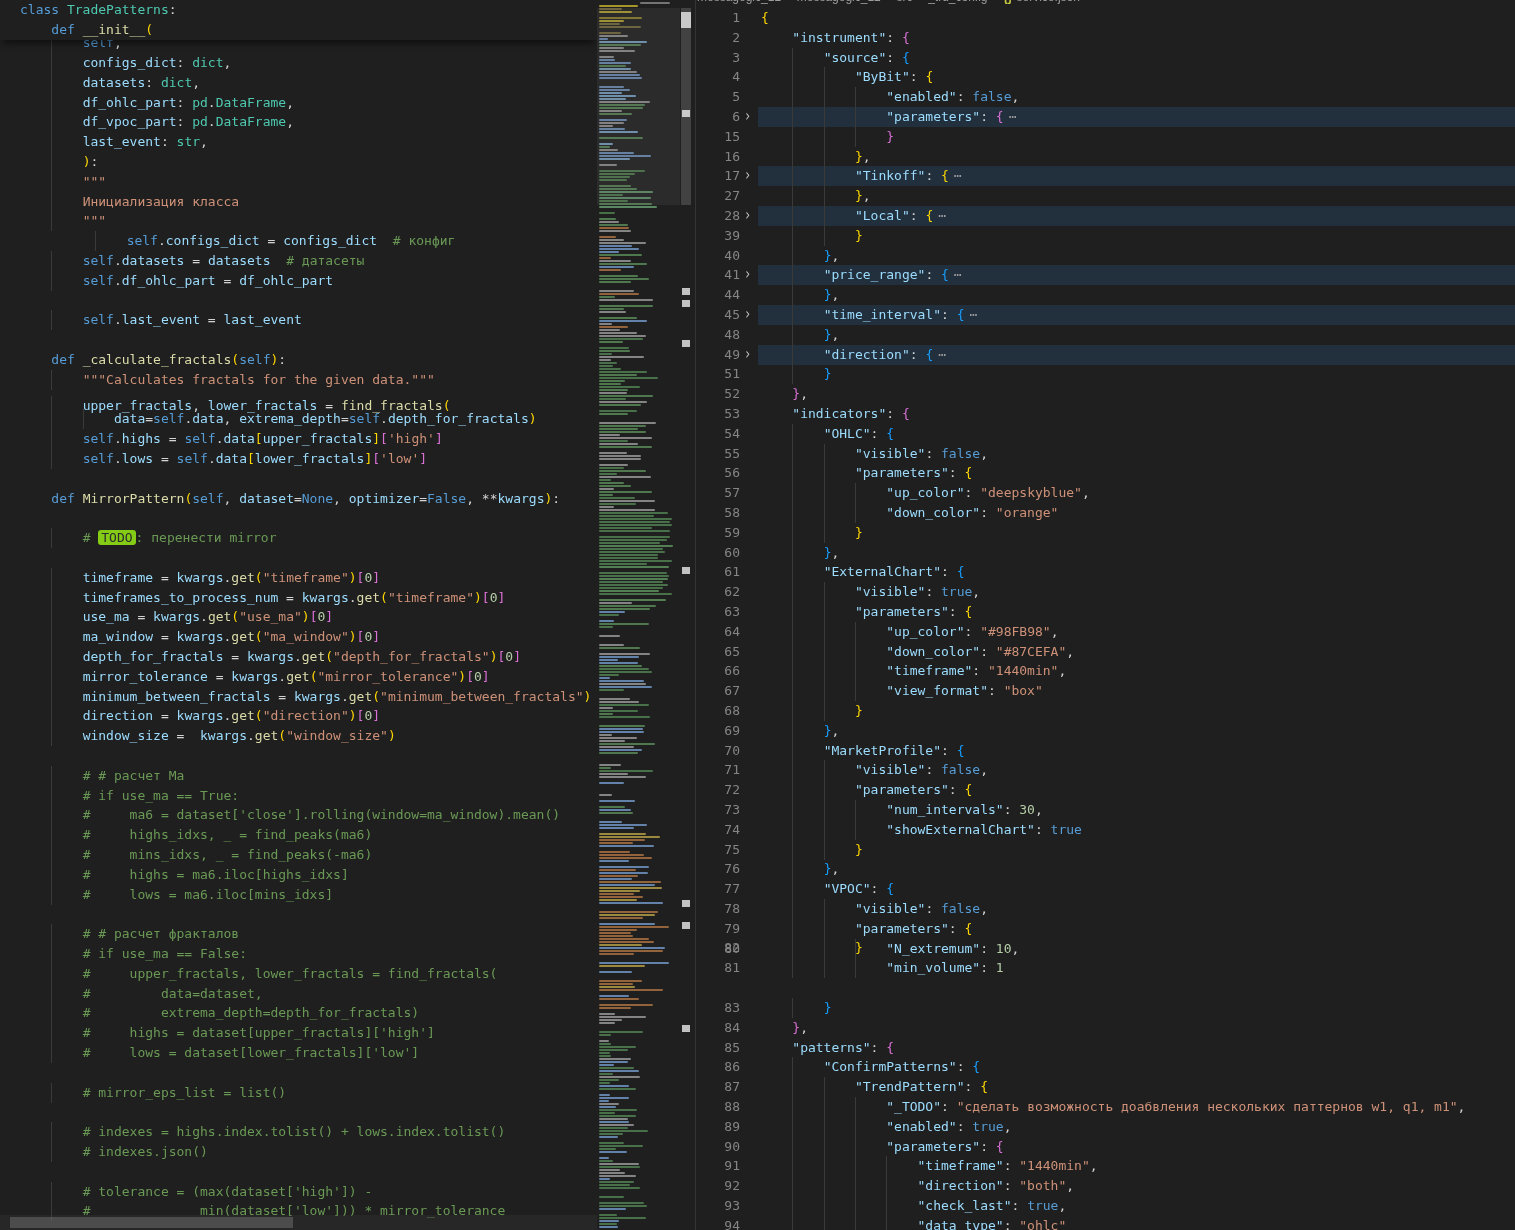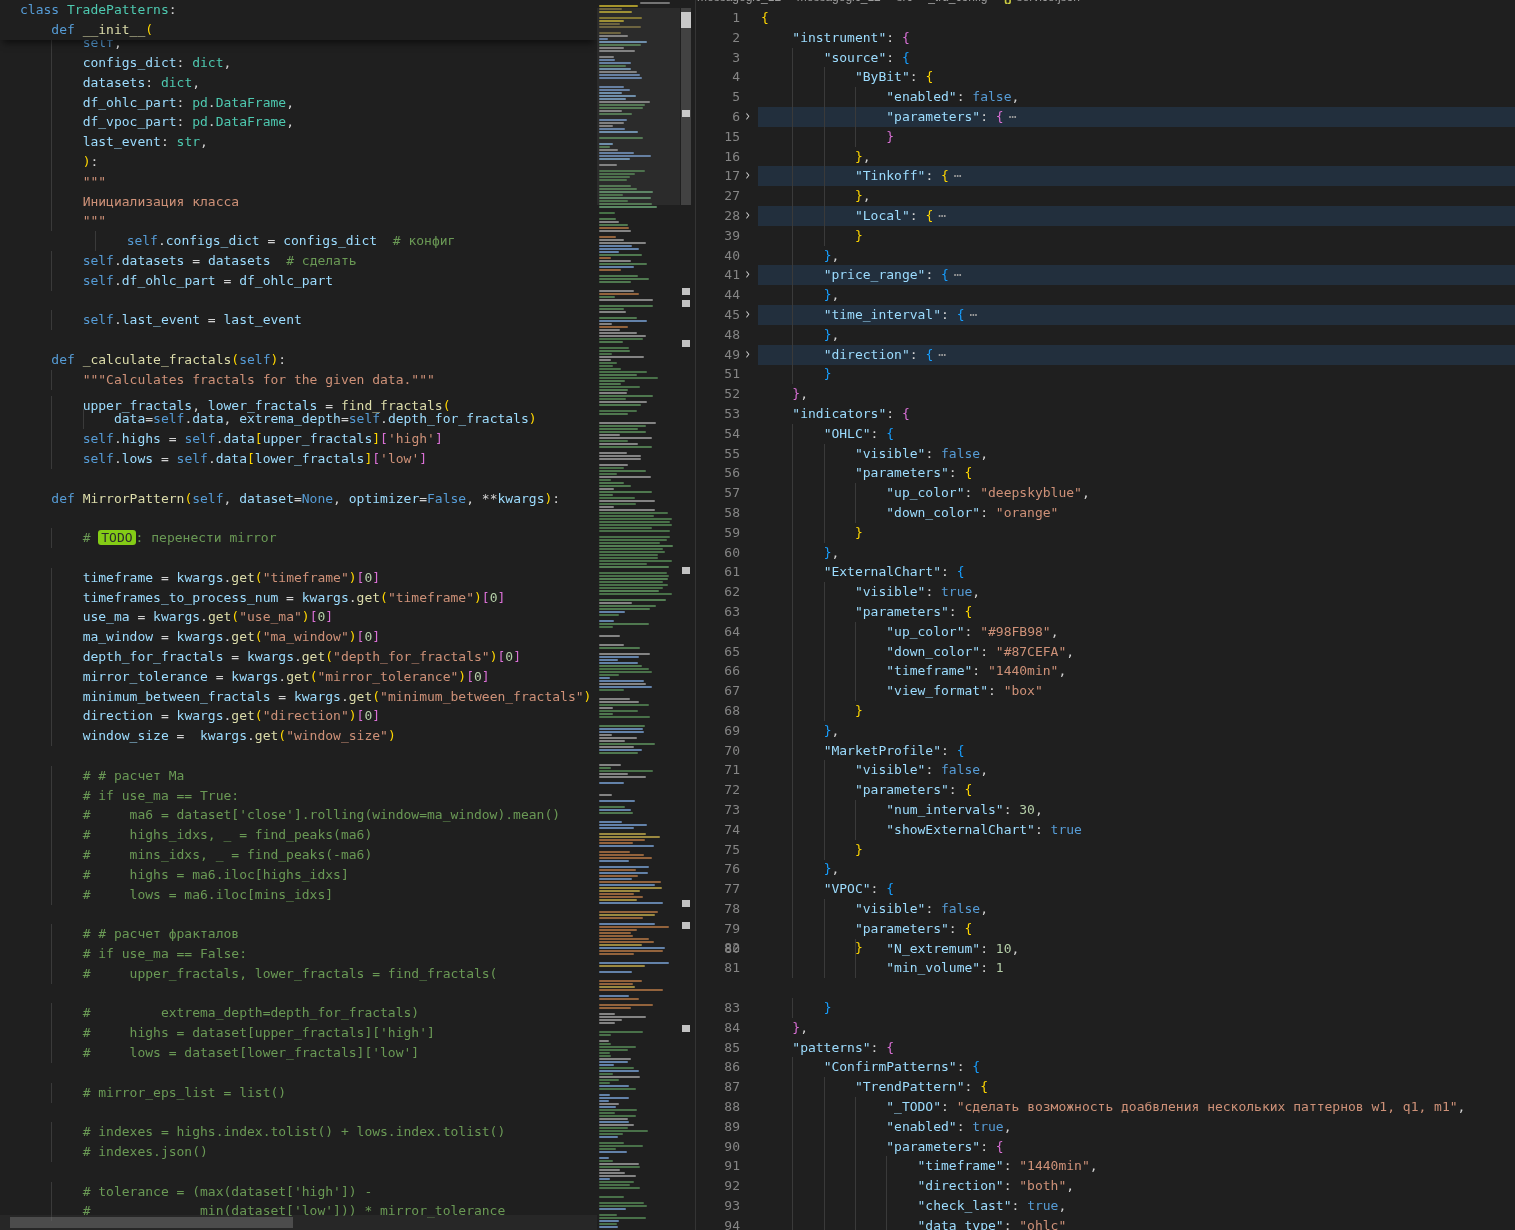--- a/index.html
+++ b/index.html
@@ -71,21 +71,21 @@
         <div class="row lrow" style="top: 45px;"><i class="guide" style="left: 51.28px;"></i><span class="code">        <span class="tk-v">configs_dict</span><span class="tk-p">: </span><span class="tk-ty">dict</span><span class="tk-p">,</span></span></div>
         <div class="row lrow" style="top: 64.8px;"><i class="guide" style="left: 51.28px;"></i><span class="code">        <span class="tk-v">datasets</span><span class="tk-p">: </span><span class="tk-ty">dict</span><span class="tk-p">,</span></span></div>
         <div class="row lrow" style="top: 84.6px;"><i class="guide" style="left: 51.28px;"></i><span class="code">        <span class="tk-v">df_ohlc_part</span><span class="tk-p">: </span><span class="tk-ty">pd</span><span class="tk-p">.</span><span class="tk-ty">DataFrame</span><span class="tk-p">,</span></span></div>
         <div class="row lrow" style="top: 104.4px;"><i class="guide" style="left: 51.28px;"></i><span class="code">        <span class="tk-v">df_vpoc_part</span><span class="tk-p">: </span><span class="tk-ty">pd</span><span class="tk-p">.</span><span class="tk-ty">DataFrame</span><span class="tk-p">,</span></span></div>
         <div class="row lrow" style="top: 124.2px;"><i class="guide" style="left: 51.28px;"></i><span class="code">        <span class="tk-v">last_event</span><span class="tk-p">: </span><span class="tk-ty">str</span><span class="tk-p">,</span></span></div>
         <div class="row lrow" style="top: 144px;"><i class="guide" style="left: 51.28px;"></i><span class="code">        <span class="tk-g">)</span><span class="tk-p">:</span></span></div>
         <div class="row lrow" style="top: 163.8px;"><i class="guide" style="left: 51.28px;"></i><span class="code">        <span class="tk-d">"""</span></span></div>
         <div class="row lrow" style="top: 183.6px;"><i class="guide" style="left: 51.28px;"></i><span class="code">        <span class="tk-d">Инициализация класса</span></span></div>
         <div class="row lrow" style="top: 203.4px;"><i class="guide" style="left: 51.28px;"></i><span class="code">        <span class="tk-d">"""</span></span></div>
         <div class="row lrow" style="top: 223.2px; margin-left: 44px;"><i class="guide" style="left: 51.28px;"></i><span class="code">        <span class="tk-b">self</span><span class="tk-p">.</span><span class="tk-v">configs_dict</span><span class="tk-p"> = </span><span class="tk-v">configs_dict</span><span class="tk-p">  </span><span class="tk-c"># конфиг</span></span></div>
-        <div class="row lrow" style="top: 243px;"><i class="guide" style="left: 51.28px;"></i><span class="code">        <span class="tk-b">self</span><span class="tk-p">.</span><span class="tk-v">datasets</span><span class="tk-p"> = </span><span class="tk-v">datasets</span><span class="tk-p">  </span><span class="tk-c"># сделать</span></span></div>
+        <div class="row lrow" style="top: 243px;"><i class="guide" style="left: 51.28px;"></i><span class="code">        <span class="tk-b">self</span><span class="tk-p">.</span><span class="tk-v">datasets</span><span class="tk-p"> = </span><span class="tk-v">datasets</span><span class="tk-p">  </span><span class="tk-c"># датасеты</span></span></div>
         <div class="row lrow" style="top: 262.8px;"><i class="guide" style="left: 51.28px;"></i><span class="code">        <span class="tk-b">self</span><span class="tk-p">.</span><span class="tk-v">df_ohlc_part</span><span class="tk-p"> = </span><span class="tk-v">df_ohlc_part</span></span></div>
         <div class="row lrow" style="top: 302.4px;"><i class="guide" style="left: 51.28px;"></i><span class="code">        <span class="tk-b">self</span><span class="tk-p">.</span><span class="tk-v">last_event</span><span class="tk-p"> = </span><span class="tk-v">last_event</span></span></div>
         <div class="row lrow" style="top: 322.2px;"><span class="code"></span></div>
         <div class="row lrow" style="top: 342px;"><span class="code">    <span class="tk-kw">def</span><span class="tk-p"> </span><span class="tk-fn">_calculate_fractals</span><span class="tk-g">(</span><span class="tk-b">self</span><span class="tk-g">)</span><span class="tk-p">:</span></span></div>
         <div class="row lrow" style="top: 361.8px;"><i class="guide" style="left: 51.28px;"></i><span class="code">        <span class="tk-d">"""Calculates fractals for the given data."""</span></span></div>
         <div class="row lrow" style="top: 388px;"><i class="guide" style="left: 51.28px;"></i><span class="code">        <span class="tk-v">upper_fractals</span><span class="tk-p">, </span><span class="tk-v">lower_fractals</span><span class="tk-p"> = </span><span class="tk-fn">find_fractals</span><span class="tk-g">(</span></span></div>
         <div class="row lrow" style="top: 401.4px;"><i class="guide" style="left: 51.28px;"></i><i class="guide" style="left: 82.56px;"></i><span class="code">            <span class="tk-v">data</span><span class="tk-p">=</span><span class="tk-b">self</span><span class="tk-p">.</span><span class="tk-v">data</span><span class="tk-p">, </span><span class="tk-v">extrema_depth</span><span class="tk-p">=</span><span class="tk-b">self</span><span class="tk-p">.</span><span class="tk-v">depth_for_fractals</span><span class="tk-g">)</span></span></div>
         <div class="row lrow" style="top: 421.2px;"><i class="guide" style="left: 51.28px;"></i><span class="code">        <span class="tk-b">self</span><span class="tk-p">.</span><span class="tk-v">highs</span><span class="tk-p"> = </span><span class="tk-b">self</span><span class="tk-p">.</span><span class="tk-v">data</span><span class="tk-g">[</span><span class="tk-v">upper_fractals</span><span class="tk-g">]</span><span class="tk-o">[</span><span class="tk-s">'high'</span><span class="tk-o">]</span></span></div>
         <div class="row lrow" style="top: 441px;"><i class="guide" style="left: 51.28px;"></i><span class="code">        <span class="tk-b">self</span><span class="tk-p">.</span><span class="tk-v">lows</span><span class="tk-p"> = </span><span class="tk-b">self</span><span class="tk-p">.</span><span class="tk-v">data</span><span class="tk-g">[</span><span class="tk-v">lower_fractals</span><span class="tk-g">]</span><span class="tk-o">[</span><span class="tk-s">'low'</span><span class="tk-o">]</span></span></div>
         <div class="row lrow" style="top: 460.8px;"><span class="code"></span></div>
@@ -107,20 +107,21 @@
         <div class="row lrow" style="top: 777.6px;"><i class="guide" style="left: 51.28px;"></i><span class="code">        <span class="tk-c"># if use_ma == True:</span></span></div>
         <div class="row lrow" style="top: 797.4px;"><i class="guide" style="left: 51.28px;"></i><span class="code">        <span class="tk-c">#     ma6 = dataset['close'].rolling(window=ma_window).mean()</span></span></div>
         <div class="row lrow" style="top: 817.2px;"><i class="guide" style="left: 51.28px;"></i><span class="code">        <span class="tk-c">#     highs_idxs, _ = find_peaks(ma6)</span></span></div>
         <div class="row lrow" style="top: 837px;"><i class="guide" style="left: 51.28px;"></i><span class="code">        <span class="tk-c">#     mins_idxs, _ = find_peaks(-ma6)</span></span></div>
         <div class="row lrow" style="top: 856.8px;"><i class="guide" style="left: 51.28px;"></i><span class="code">        <span class="tk-c">#     highs = ma6.iloc[highs_idxs]</span></span></div>
         <div class="row lrow" style="top: 876.6px;"><i class="guide" style="left: 51.28px;"></i><span class="code">        <span class="tk-c">#     lows = ma6.iloc[mins_idxs]</span></span></div>
         <div class="row lrow" style="top: 896.4px;"><span class="code"></span></div>
         <div class="row lrow" style="top: 916.2px;"><i class="guide" style="left: 51.28px;"></i><span class="code">        <span class="tk-c"># # расчет фракталов</span></span></div>
         <div class="row lrow" style="top: 936px;"><i class="guide" style="left: 51.28px;"></i><span class="code">        <span class="tk-c"># if use_ma == False:</span></span></div>
         <div class="row lrow" style="top: 955.8px;"><i class="guide" style="left: 51.28px;"></i><span class="code">        <span class="tk-c">#     upper_fractals, lower_fractals = find_fractals(</span></span></div>
+        <div class="row lrow" style="top: 975.6px;"><i class="guide" style="left: 51.28px;"></i><span class="code">        <span class="tk-c">#         data=dataset,</span></span></div>
         <div class="row lrow" style="top: 995.4px;"><i class="guide" style="left: 51.28px;"></i><span class="code">        <span class="tk-c">#         extrema_depth=depth_for_fractals)</span></span></div>
         <div class="row lrow" style="top: 1015.2px;"><i class="guide" style="left: 51.28px;"></i><span class="code">        <span class="tk-c">#     highs = dataset[upper_fractals]['high']</span></span></div>
         <div class="row lrow" style="top: 1035px;"><i class="guide" style="left: 51.28px;"></i><span class="code">        <span class="tk-c">#     lows = dataset[lower_fractals]['low']</span></span></div>
         <div class="row lrow" style="top: 1054.8px;"><span class="code"></span></div>
         <div class="row lrow" style="top: 1074.6px;"><i class="guide" style="left: 51.28px;"></i><span class="code">        <span class="tk-c"># mirror_eps_list = list()</span></span></div>
         <div class="row lrow" style="top: 1094.4px;"><span class="code"></span></div>
         <div class="row lrow" style="top: 1114.2px;"><i class="guide" style="left: 51.28px;"></i><span class="code">        <span class="tk-c"># indexes = highs.index.tolist() + lows.index.tolist()</span></span></div>
         <div class="row lrow" style="top: 1134px;"><i class="guide" style="left: 51.28px;"></i><span class="code">        <span class="tk-c"># indexes.json()</span></span></div>
         <div class="row lrow" style="top: 1153.8px;"><span class="code"></span></div>
         <div class="row lrow" style="top: 1173.6px;"><i class="guide" style="left: 51.28px;"></i><span class="code">        <span class="tk-c"># tolerance = (max(dataset['high']) -</span></span></div>

